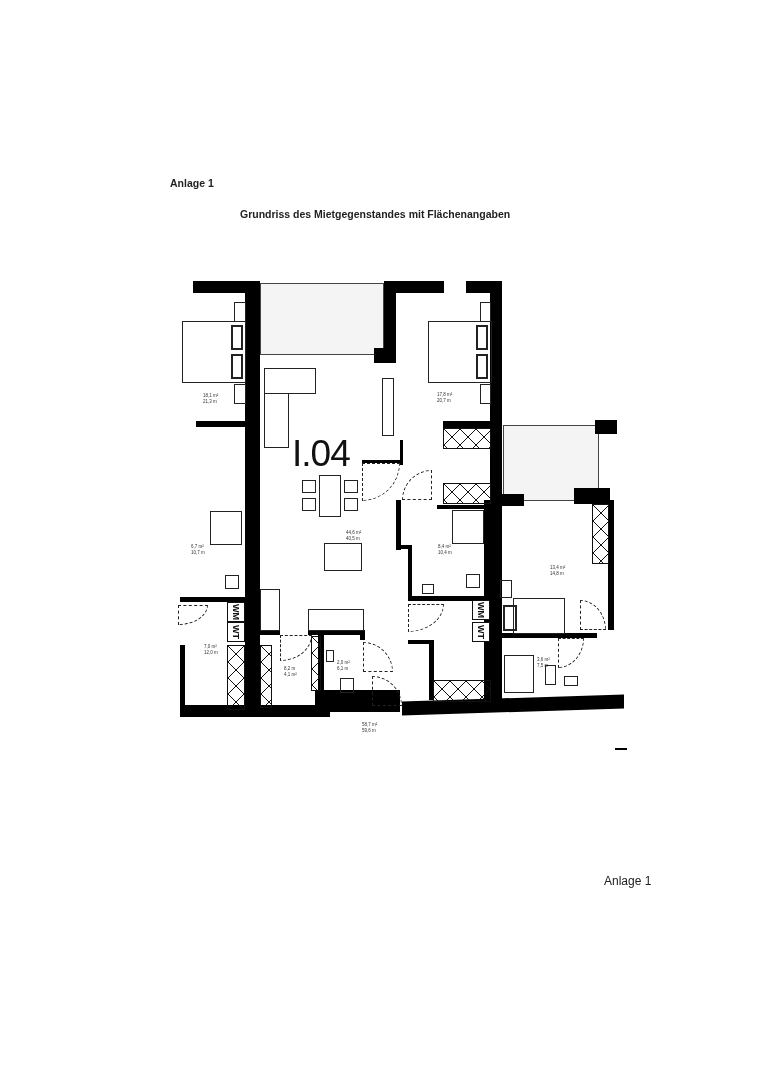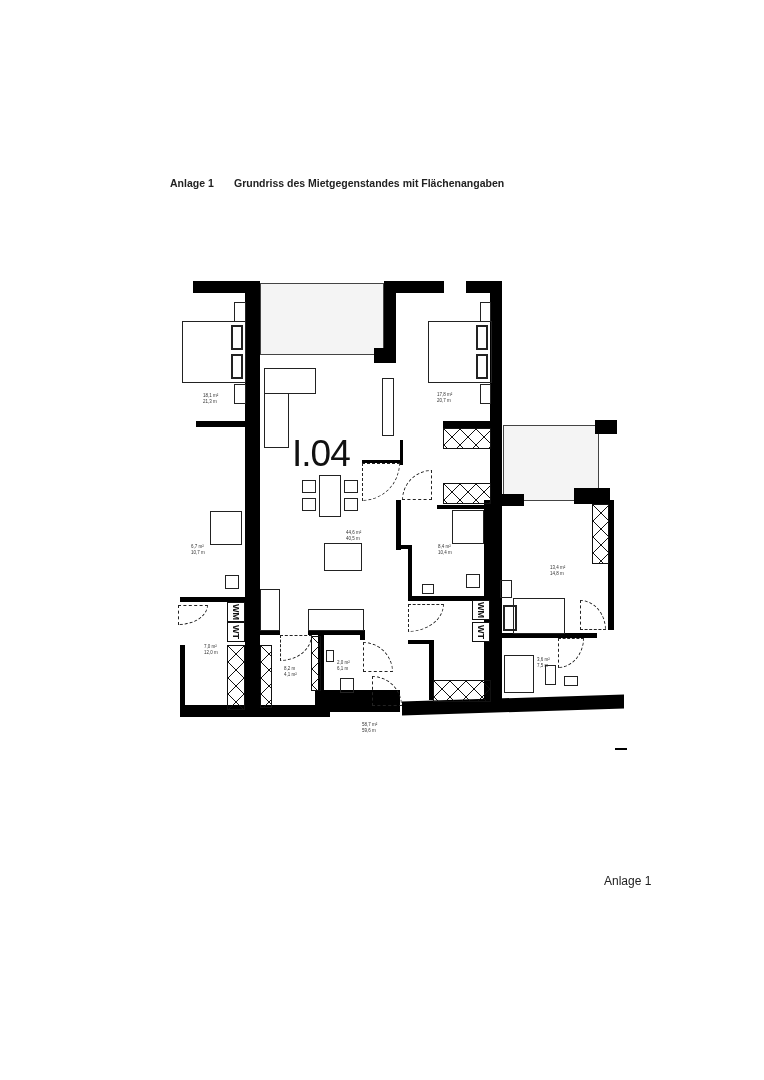--- a/index.html
+++ b/index.html
@@ -17,21 +17,21 @@
           linear-gradient(45deg,transparent 48%,#111 49%,#111 51%,transparent 52%),
           linear-gradient(-45deg,transparent 48%,#111 49%,#111 51%,transparent 52%);
         background-size:16px 16px;}
   .tag{position:absolute;border:1px solid #111;box-sizing:border-box;font-size:9px;font-weight:bold;display:flex;align-items:center;justify-content:center;background:#fff;}
   .door{position:absolute;border:1px dashed #222;border-radius:0 100% 0 0;box-sizing:border-box;}
 </style>
 </head>
 <body>
 
 <div class="hdr" style="left:170px;">Anlage 1</div>
-<div class="hdr" style="left:234px;">Grundriss des Mietgegenstandes mit Flächenangaben</div>
+<div class="hdr" style="left:240px;margin-top:31px;">Grundriss des Mietgegenstandes mit Flächenangaben</div>
 
 <div class="plan">
 
   <div class="balc" style="left:260px;top:283px;width:124px;height:72px;"></div>
   <div class="balc" style="left:503px;top:425px;width:96px;height:76px;"></div>
 
   <div class="w" style="left:193px;top:281px;width:66px;height:12px;"></div>
   <div class="w" style="left:245px;top:281px;width:15px;height:435px;"></div>
   <div class="w" style="left:384px;top:281px;width:60px;height:12px;"></div>
   <div class="w" style="left:466px;top:281px;width:36px;height:12px;"></div>

